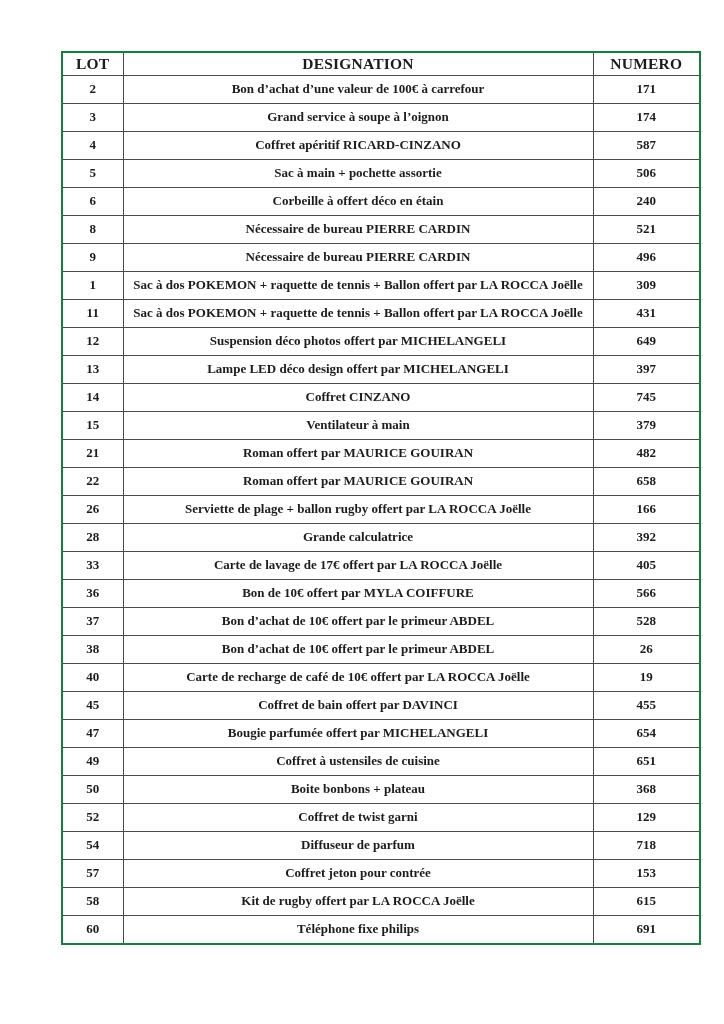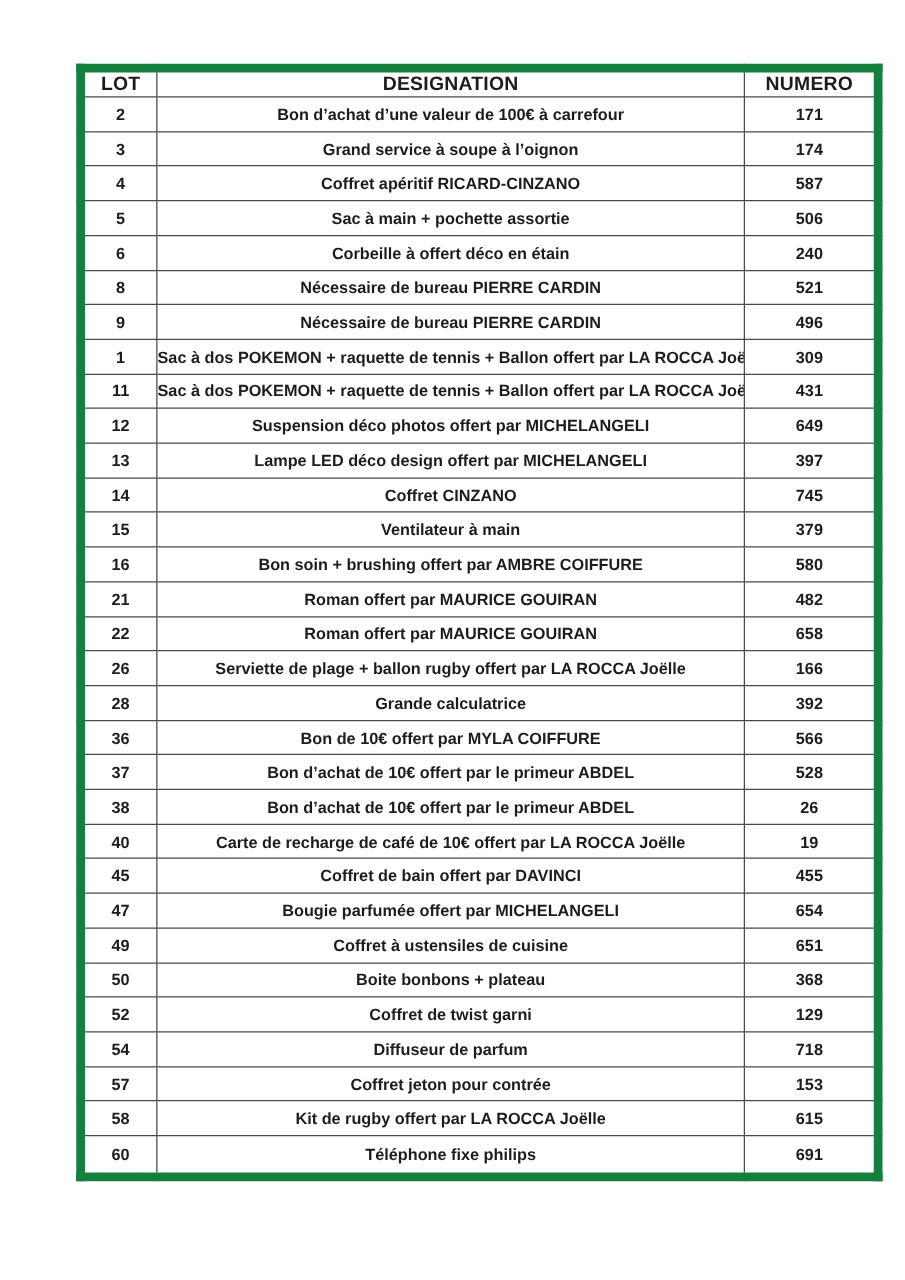--- a/index.html
+++ b/index.html
@@ -34,21 +34,22 @@
   }
   table.lots th,
   table.lots td {
     border: 1.5px solid #4a4a4a;
     padding: 0;
     vertical-align: middle;
     overflow: hidden;
     white-space: nowrap;
   }
   table.lots {
-    border: 7px solid #15803d;
+    border: 2px solid #15803d;
+    font-family: Liberation Serif, serif;
   }
   table.lots thead tr {
     height: 23px;
   }
   table.lots th {
     font-size: 15.5px;
     font-weight: bold;
     text-align: center;
     letter-spacing: 0.2px;
   }
@@ -153,25 +154,20 @@
     <td class="designation-cell">Coffret CINZANO</td>
     <td class="numero-cell">745</td>
   </tr>
 
   <tr>
     <td class="lot-cell">15</td>
     <td class="designation-cell">Ventilateur à main</td>
     <td class="numero-cell">379</td>
   </tr>
 
-  <tr>
-    <td class="lot-cell">16</td>
-    <td class="designation-cell">Bon soin + brushing offert par AMBRE COIFFURE</td>
-    <td class="numero-cell">580</td>
-  </tr>
 
   <tr>
     <td class="lot-cell">21</td>
     <td class="designation-cell">Roman offert par MAURICE GOUIRAN</td>
     <td class="numero-cell">482</td>
   </tr>
 
   <tr>
     <td class="lot-cell">22</td>
     <td class="designation-cell">Roman offert par MAURICE GOUIRAN</td>
@@ -185,20 +181,25 @@
     <td class="numero-cell">166</td>
   </tr>
 
   <tr>
     <td class="lot-cell">28</td>
     <td class="designation-cell">Grande calculatrice</td>
     <td class="numero-cell">392</td>
   </tr>
 
 
+  <tr>
+    <td class="lot-cell">33</td>
+    <td class="designation-cell">Carte de lavage de 17€ offert par LA ROCCA Joëlle</td>
+    <td class="numero-cell">405</td>
+  </tr>
 
   <tr>
     <td class="lot-cell">36</td>
     <td class="designation-cell">Bon de 10€ offert par MYLA COIFFURE</td>
     <td class="numero-cell">566</td>
   </tr>
 
   <tr>
     <td class="lot-cell">37</td>
     <td class="designation-cell">Bon d’achat de 10€ offert par le primeur ABDEL</td>

